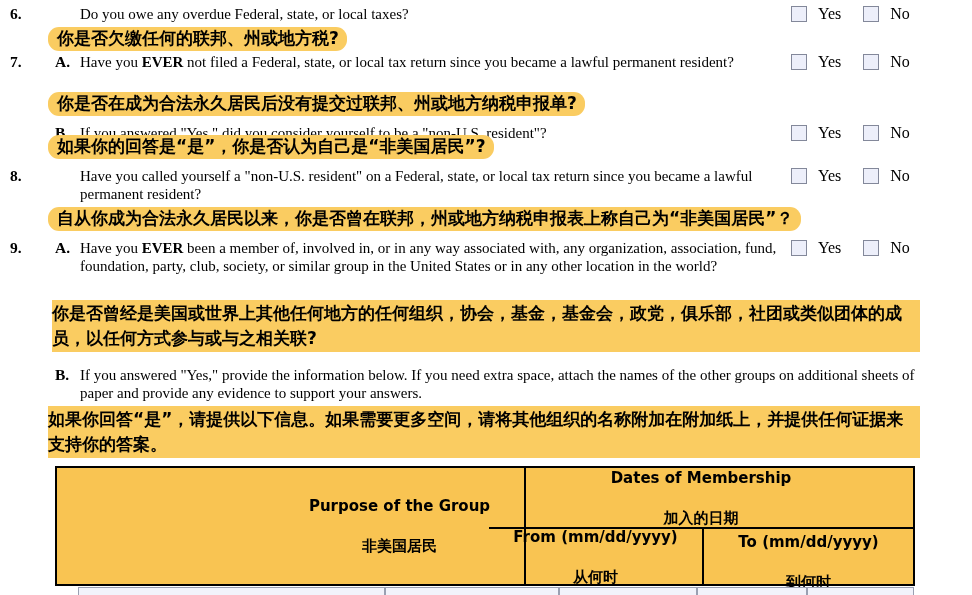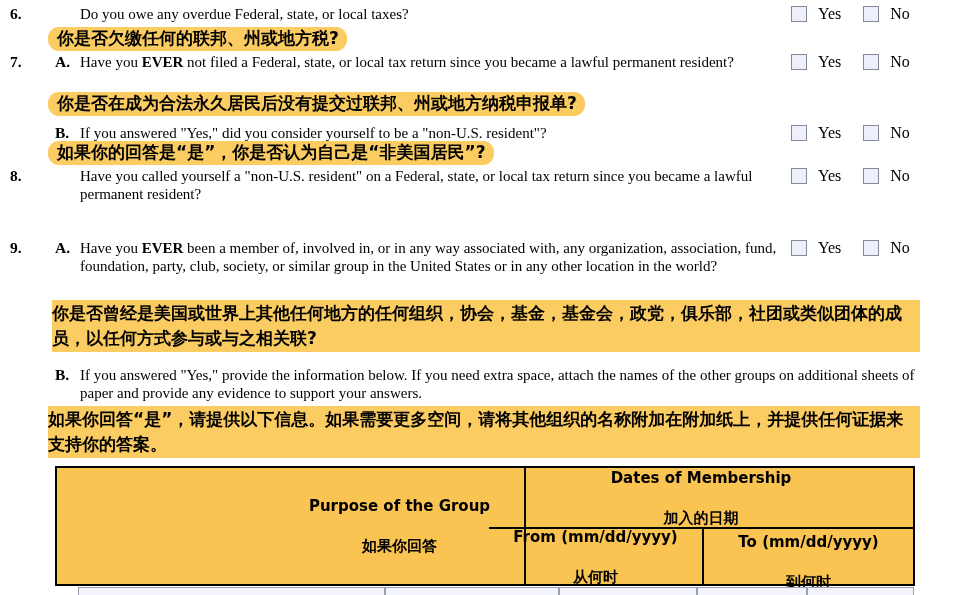--- a/index.html
+++ b/index.html
@@ -71,32 +71,33 @@
   <div class="qrow" style="top:124px">
     <span class="qletter">B.</span>
     <span class="qtext">If you answered "Yes," did you consider yourself to be a "non-U.S. resident"?</span>
     <span class="yesno">
       <span class="cb"></span>
       <span class="cbl yes">Yes</span>
       <span class="cb"></span>
       <span class="cbl">No</span>
     </span>
   </div>
-  <div class="zh" style="left:48px;top:141px">如果你的回答是“是”，你是否认为自己是“非美国居民”?</div>
+  <div class="zh" style="left:48px;top:135px">如果你的回答是“是”，你是否认为自己是“非美国居民”?</div>
 
   <div class="qrow" style="top:167px">
     <span class="qnum">8.</span>
     <span class="qtext">Have you called yourself a "non-U.S. resident" on a Federal, state, or local tax return since you became a lawful permanent resident?</span>
     <span class="yesno">
       <span class="cb"></span>
       <span class="cbl yes">Yes</span>
       <span class="cb"></span>
       <span class="cbl">No</span>
     </span>
   </div>
+  <div class="zh" style="left:48px;top:207px">自从你成为合法永久居民以来，你是否曾在联邦，州或地方纳税申报表上称自己为“非美国居民”？</div>
 
   <div class="qrow" style="top:239px">
     <span class="qnum">9.</span>
     <span class="qletter">A.</span>
     <span class="qtext"><span>Have you </span><b>EVER</b><span> been a member of, involved in, or in any way associated with, any organization, association, fund, foundation, party, club, society, or similar group in the United States or in any other location in the world?</span></span>
     <span class="yesno">
       <span class="cb"></span>
       <span class="cbl yes">Yes</span>
       <span class="cb"></span>
       <span class="cbl">No</span>
@@ -106,21 +107,21 @@
 
   <div class="qrow" style="top:366px">
     <span class="qletter">B.</span>
     <span class="qtext qtext-wide">If you answered "Yes," provide the information below. If you need extra space, attach the names of the other groups on additional sheets of paper and provide any evidence to support your answers.</span>
   </div>
   <div class="zhblock" style="left:48px;top:406px;width:872px;white-space:normal;">如果你回答“是”，请提供以下信息。如果需要更多空间，请将其他组织的名称附加在附加纸上，并提供任何证据来支持你的答案。</div>
 
   <div class="tbl">
     <div class="tcell cell-purpose">
       <div class="en">Purpose of the Group</div>
-      <div class="cn">如果你回答</div>
+      <div class="cn">非美国居民</div>
     </div>
     <div class="tcell cell-dates">
       <div class="en">Dates of Membership</div>
       <div class="cn">加入的日期</div>
     </div>
     <div class="tcell cell-from">
       <div class="en">From (mm/dd/yyyy)</div>
       <div class="cn">从何时</div>
     </div>
     <div class="tcell cell-to">

